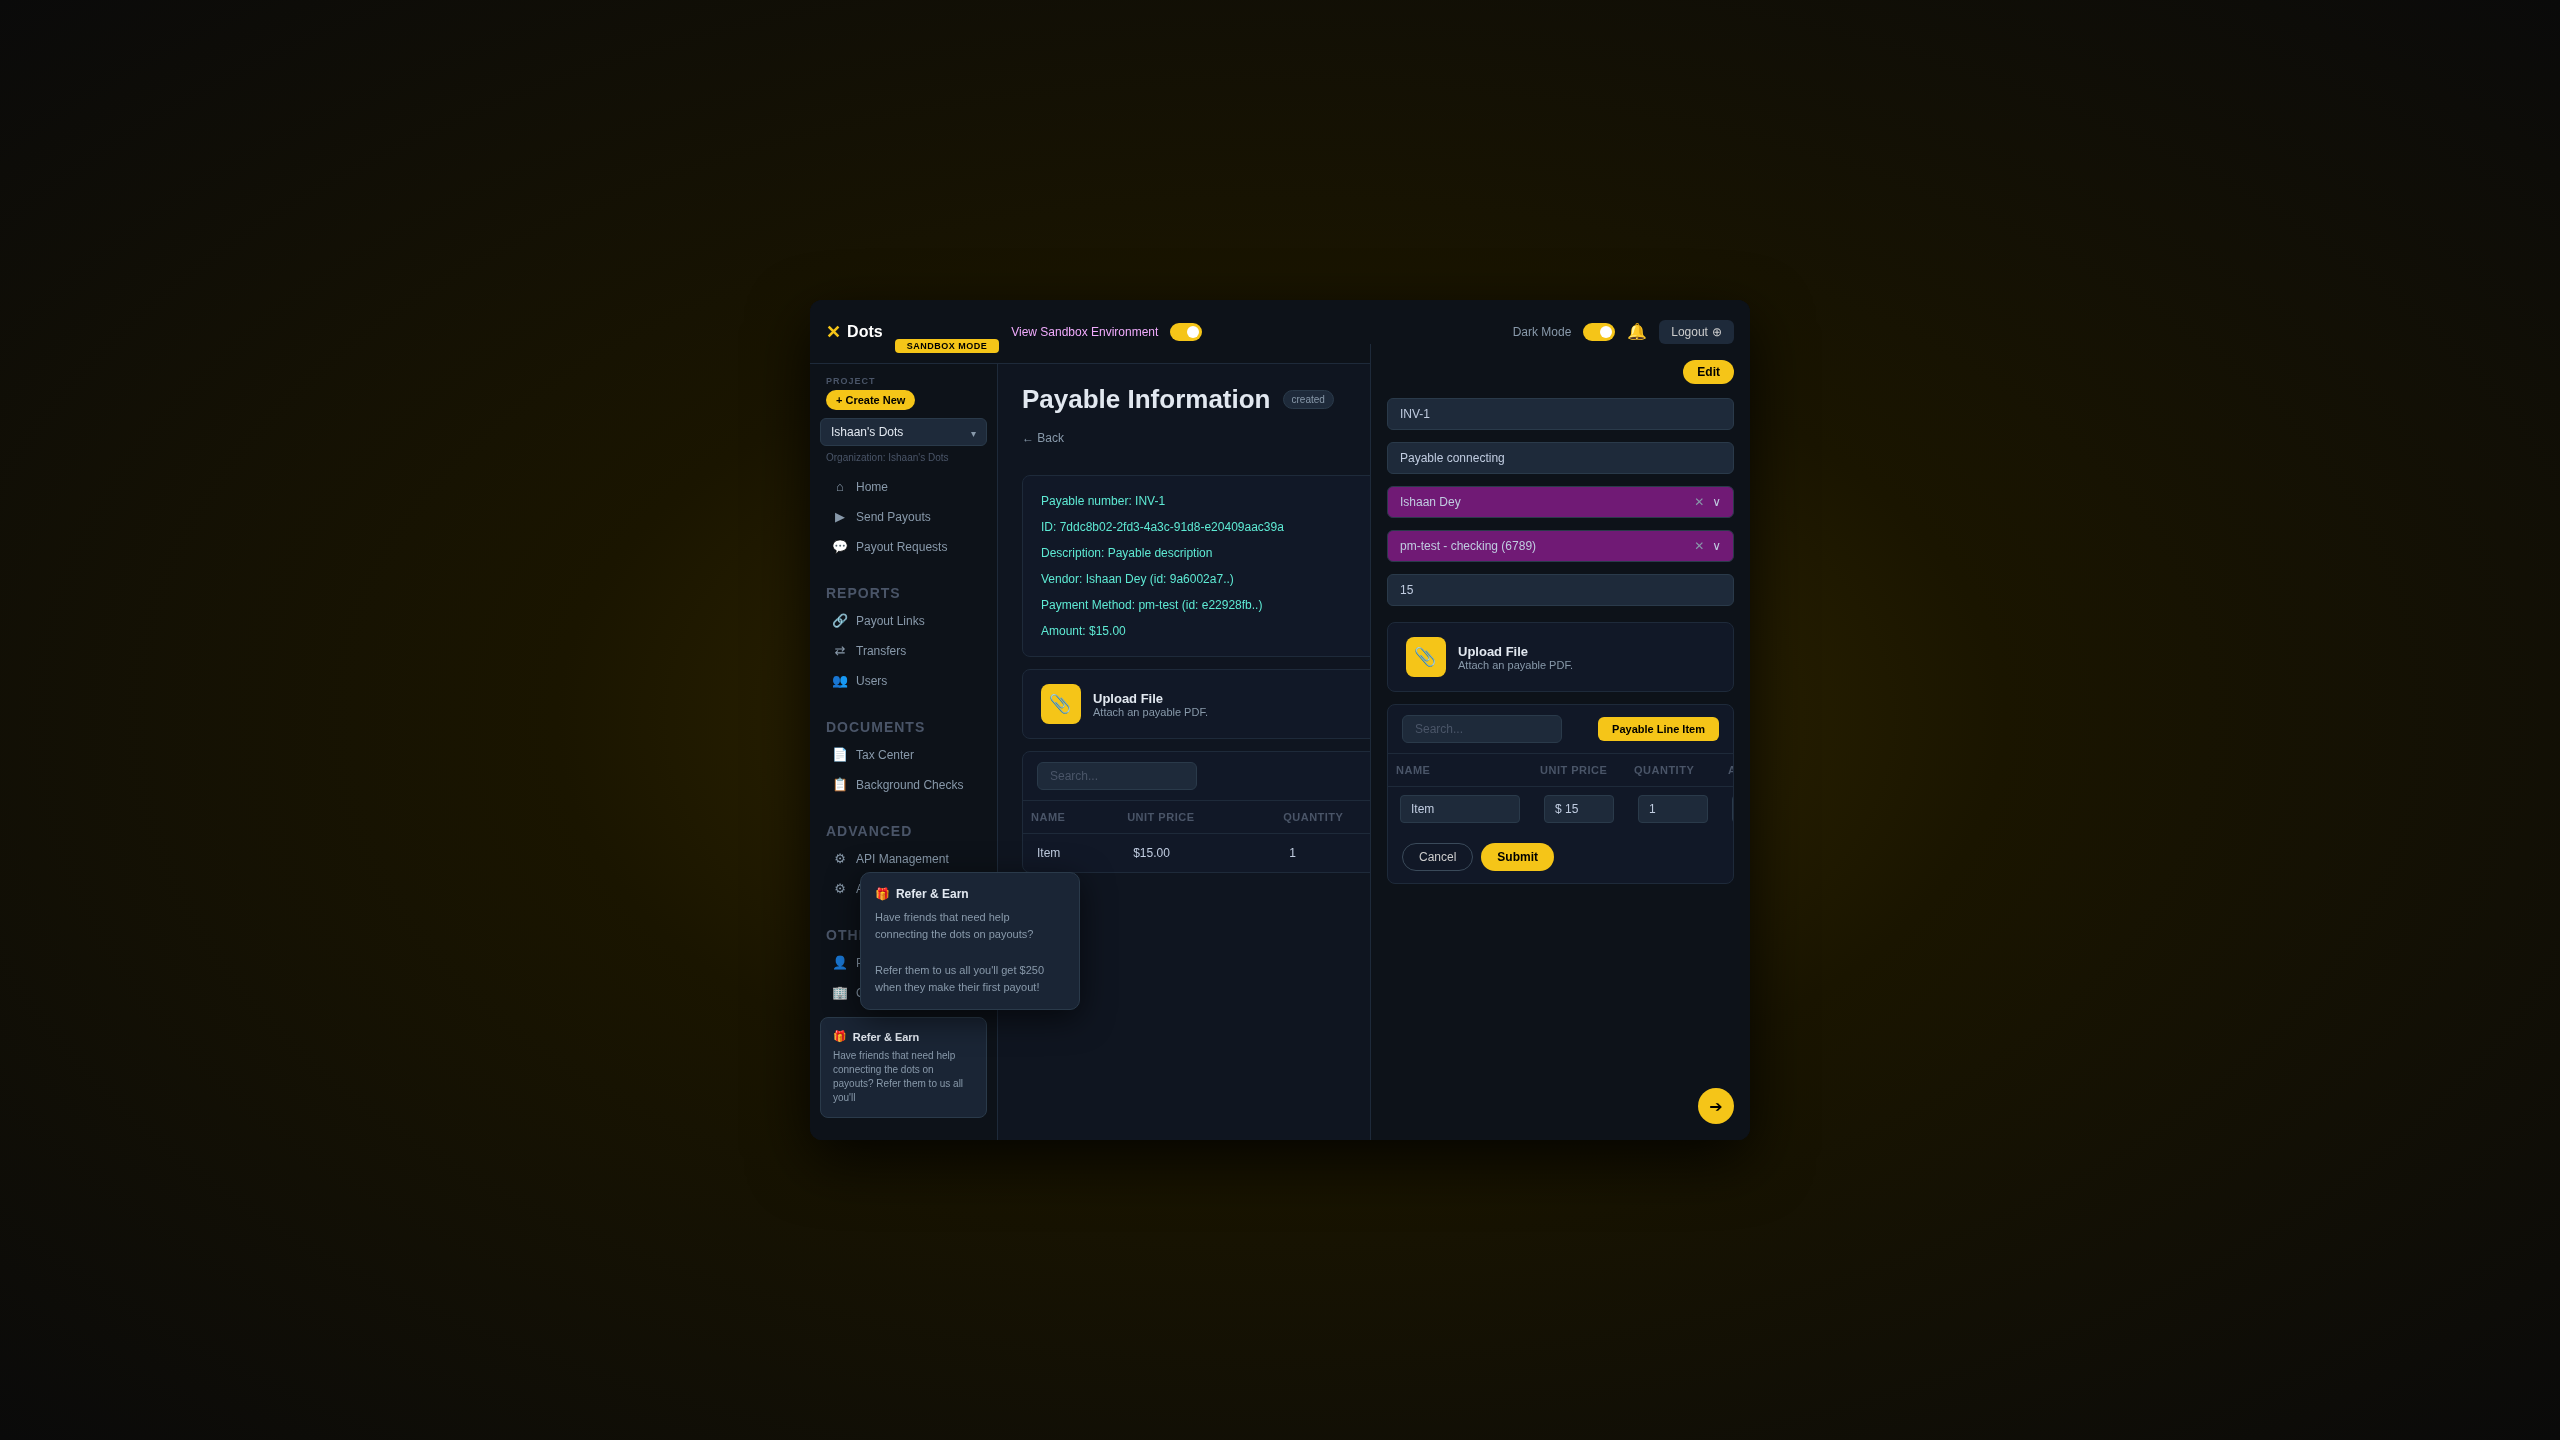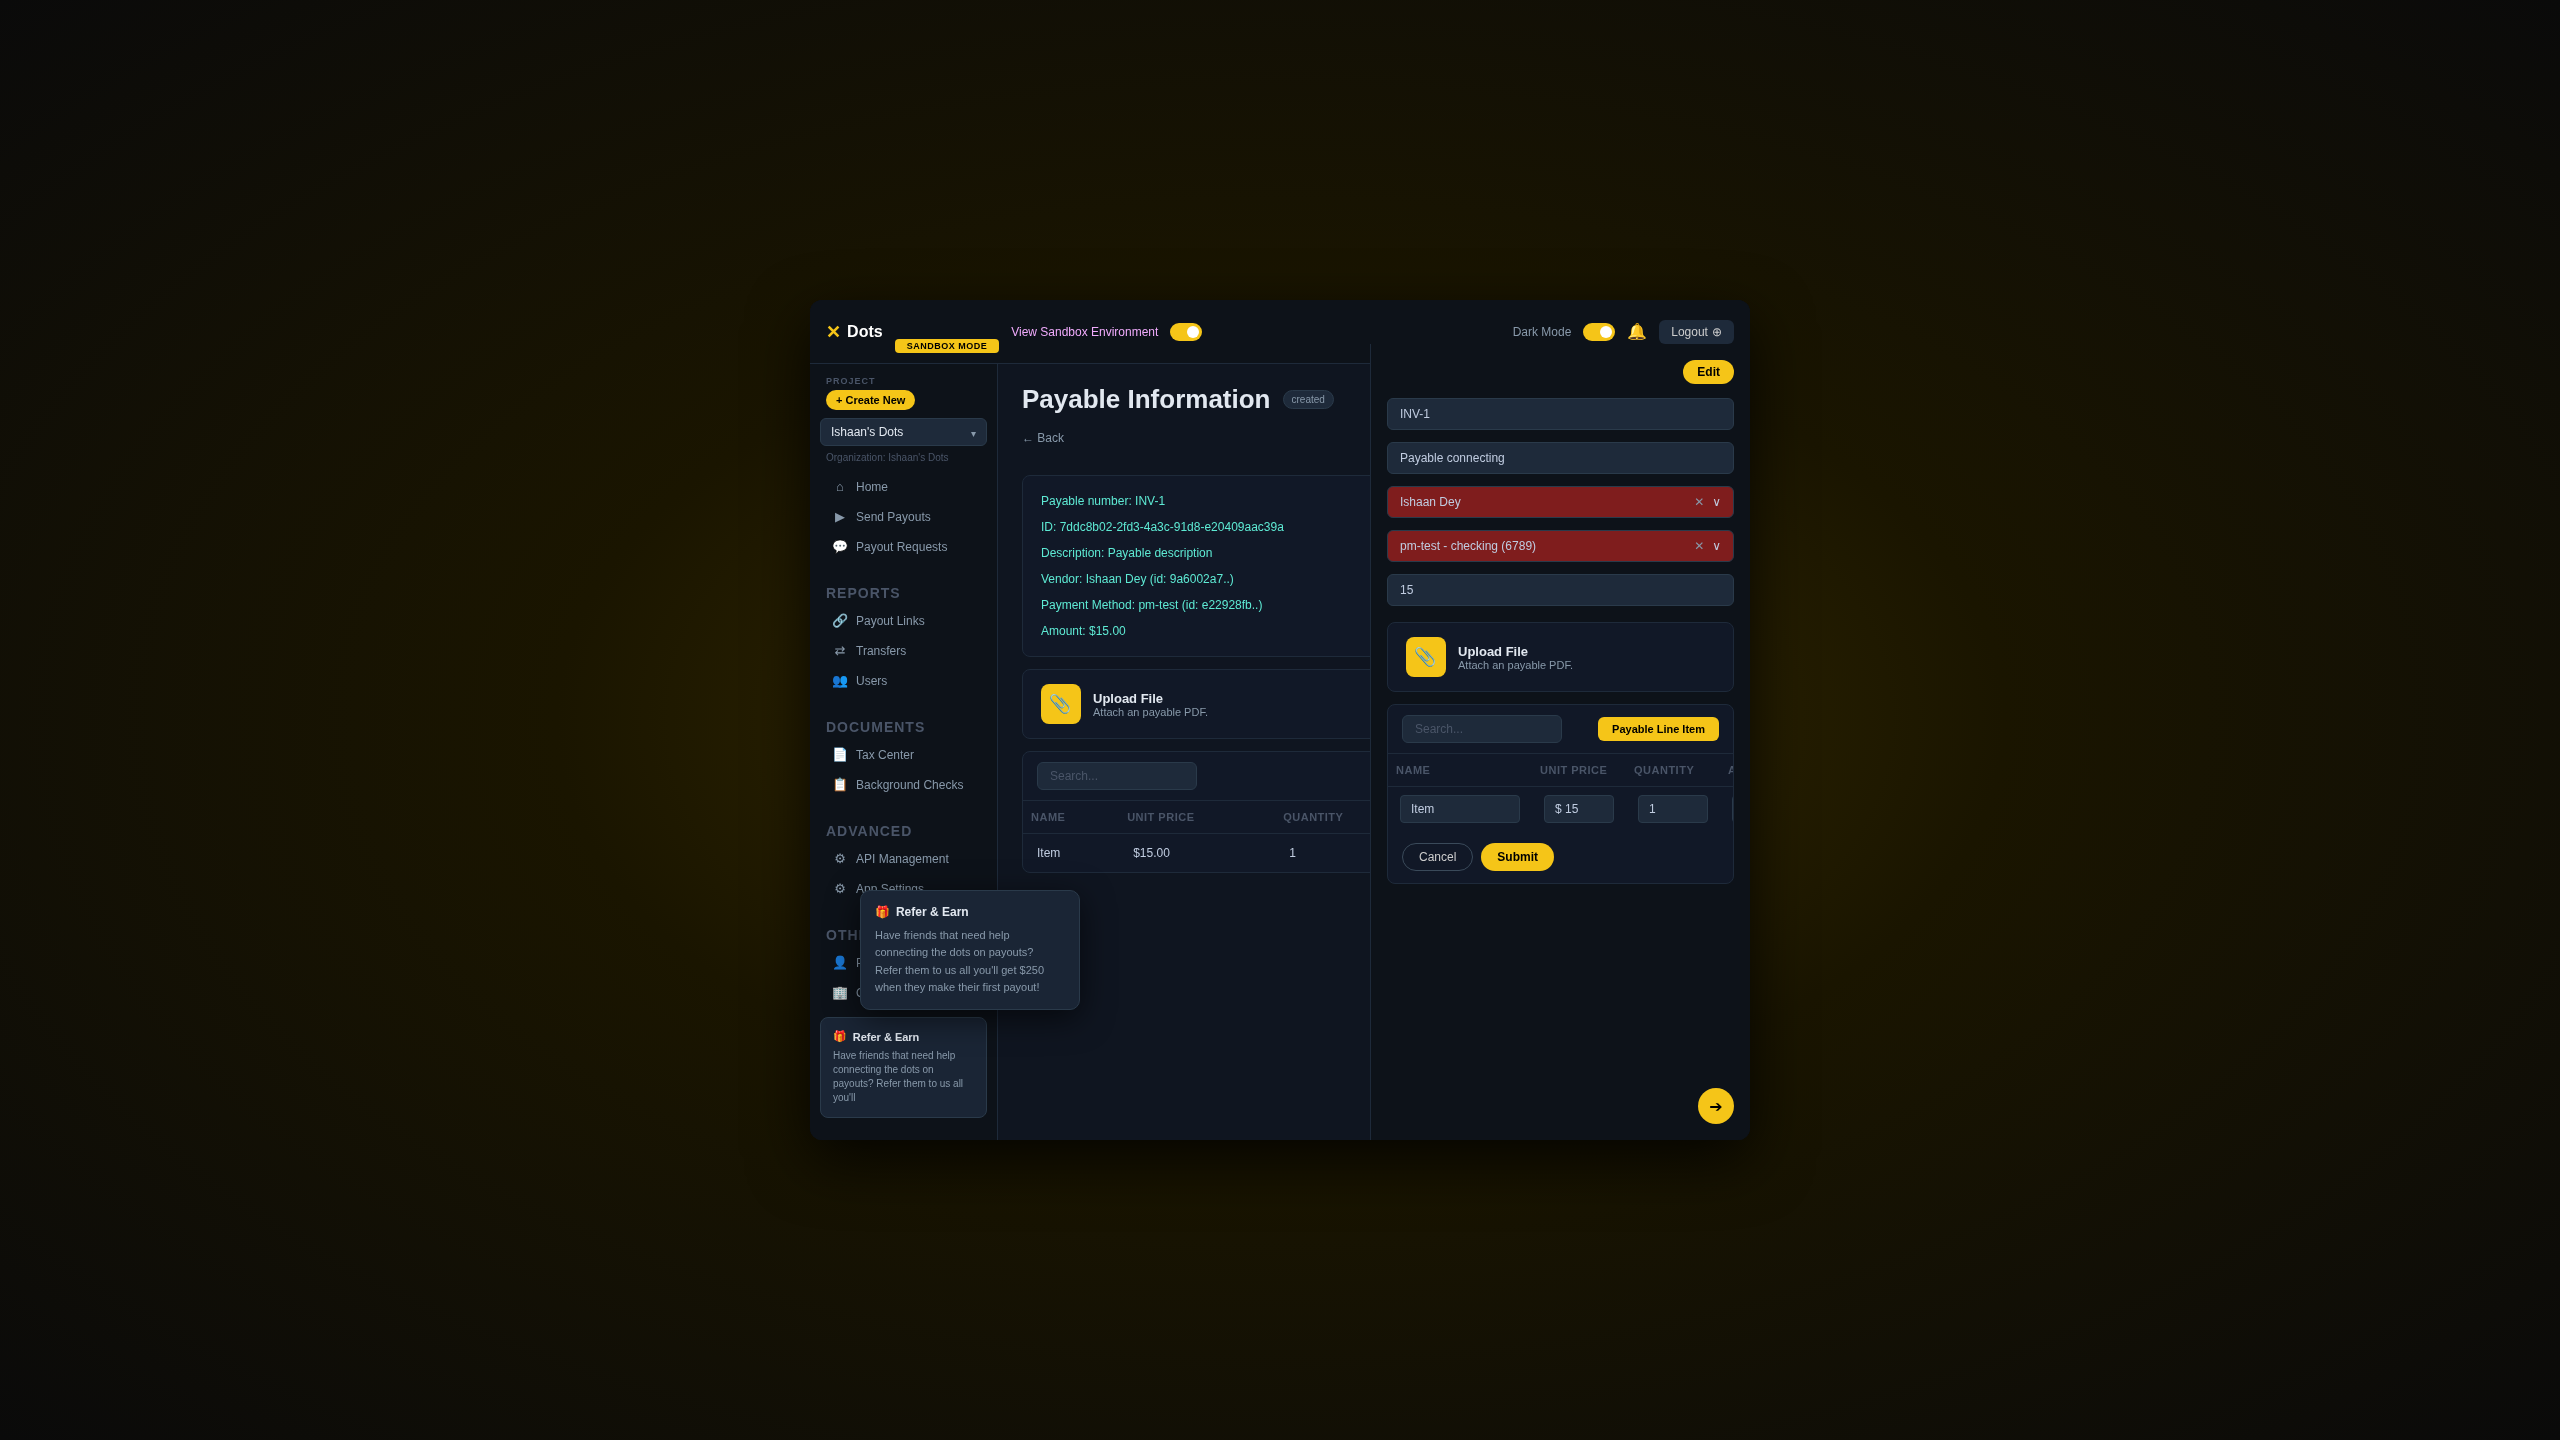--- a/index.html
+++ b/index.html
@@ -474,21 +474,21 @@
     .edit-field-value {
       background: #1e2a3a;
       border: 1px solid #2a3a4a;
       border-radius: 6px;
       padding: 8px 12px;
       color: #c0cce0;
       font-size: 12px;
       width: 100%;
     }
     .edit-select {
-      background: #7f1d1d;
+      background: #701a75;
       border: 1px solid #2a3a4a;
       border-radius: 6px;
       padding: 8px 12px;
       color: #c0cce0;
       font-size: 12px;
       width: 100%;
       display: flex;
       justify-content: space-between;
       align-items: center;
     }
@@ -864,16 +864,16 @@
 
     <div class="float-btn-bottom">➔</div>
   </div>
 
   <div class="refer-popup">
     <div class="refer-popup-title">
       <span>🎁</span>
       <span>Refer &amp; Earn</span>
     </div>
     <div class="refer-popup-text">Have friends that need help connecting the dots on payouts?</div>
-    <div class="refer-popup-text" style="margin-top:2px;">Refer them to us all you'll get $250 when they make their first payout!</div>
+    <div class="refer-popup-text" style="margin-top:20px;">Refer them to us all you'll get $250 when they make their first payout!</div>
   </div>
 
 </div>
 
 </body></html>

